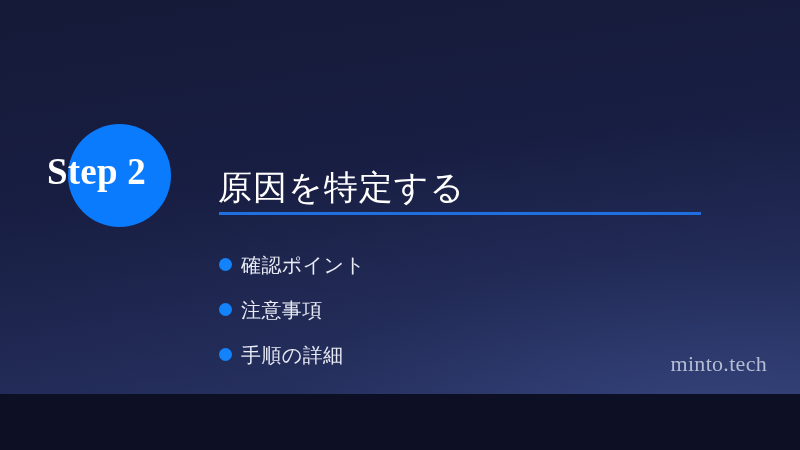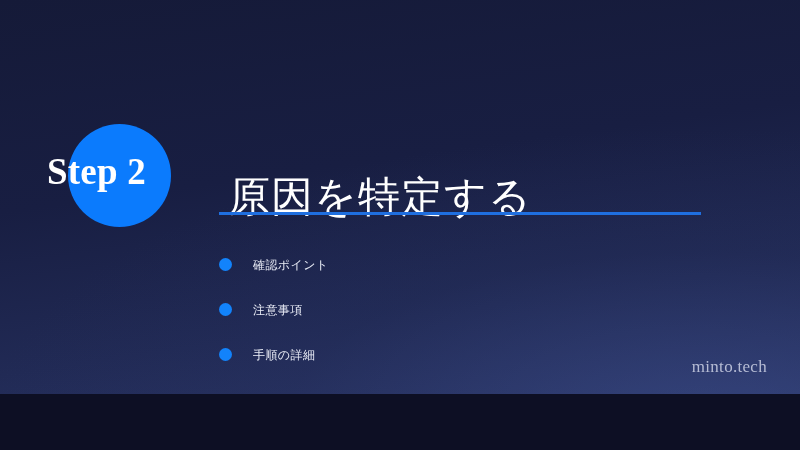--- a/index.html
+++ b/index.html
@@ -43,24 +43,24 @@
     font-size: 37px;
     font-weight: bold;
     line-height: 1;
     color: #ffffff;
     letter-spacing: 0.2px;
     white-space: nowrap;
   }
 
   .title {
     position: absolute;
-    left: 228px;
+    left: 218px;
     top: 147px;
     z-index: 2;
-    font-size: 42px;
+    font-size: 34px;
     font-weight: 400;
     line-height: 1.08;
     color: #ffffff;
     letter-spacing: 1px;
     white-space: nowrap;
   }
 
   .divider {
     position: absolute;
     left: 219px;
@@ -86,34 +86,34 @@
     height: 45px;
   }
   .bullet-dot {
     width: 13px;
     height: 13px;
     border-radius: 50%;
     background: #1283fb;
     flex: 0 0 auto;
   }
   .bullet-text {
-    margin-left: 21px;
-    font-size: 12px;
+    margin-left: 9px;
+    font-size: 20px;
     line-height: 1;
     color: #e9ecf6;
     letter-spacing: 0.4px;
     white-space: nowrap;
   }
 
   .footer {
     position: absolute;
     right: 33px;
     bottom: 19px;
     z-index: 2;
-    font-size: 17px;
+    font-size: 22px;
     line-height: 1;
     color: #b6bcd4;
     letter-spacing: 0.3px;
   }
 </style>
 </head>
 <body>
 
 <div id="slide">
 

